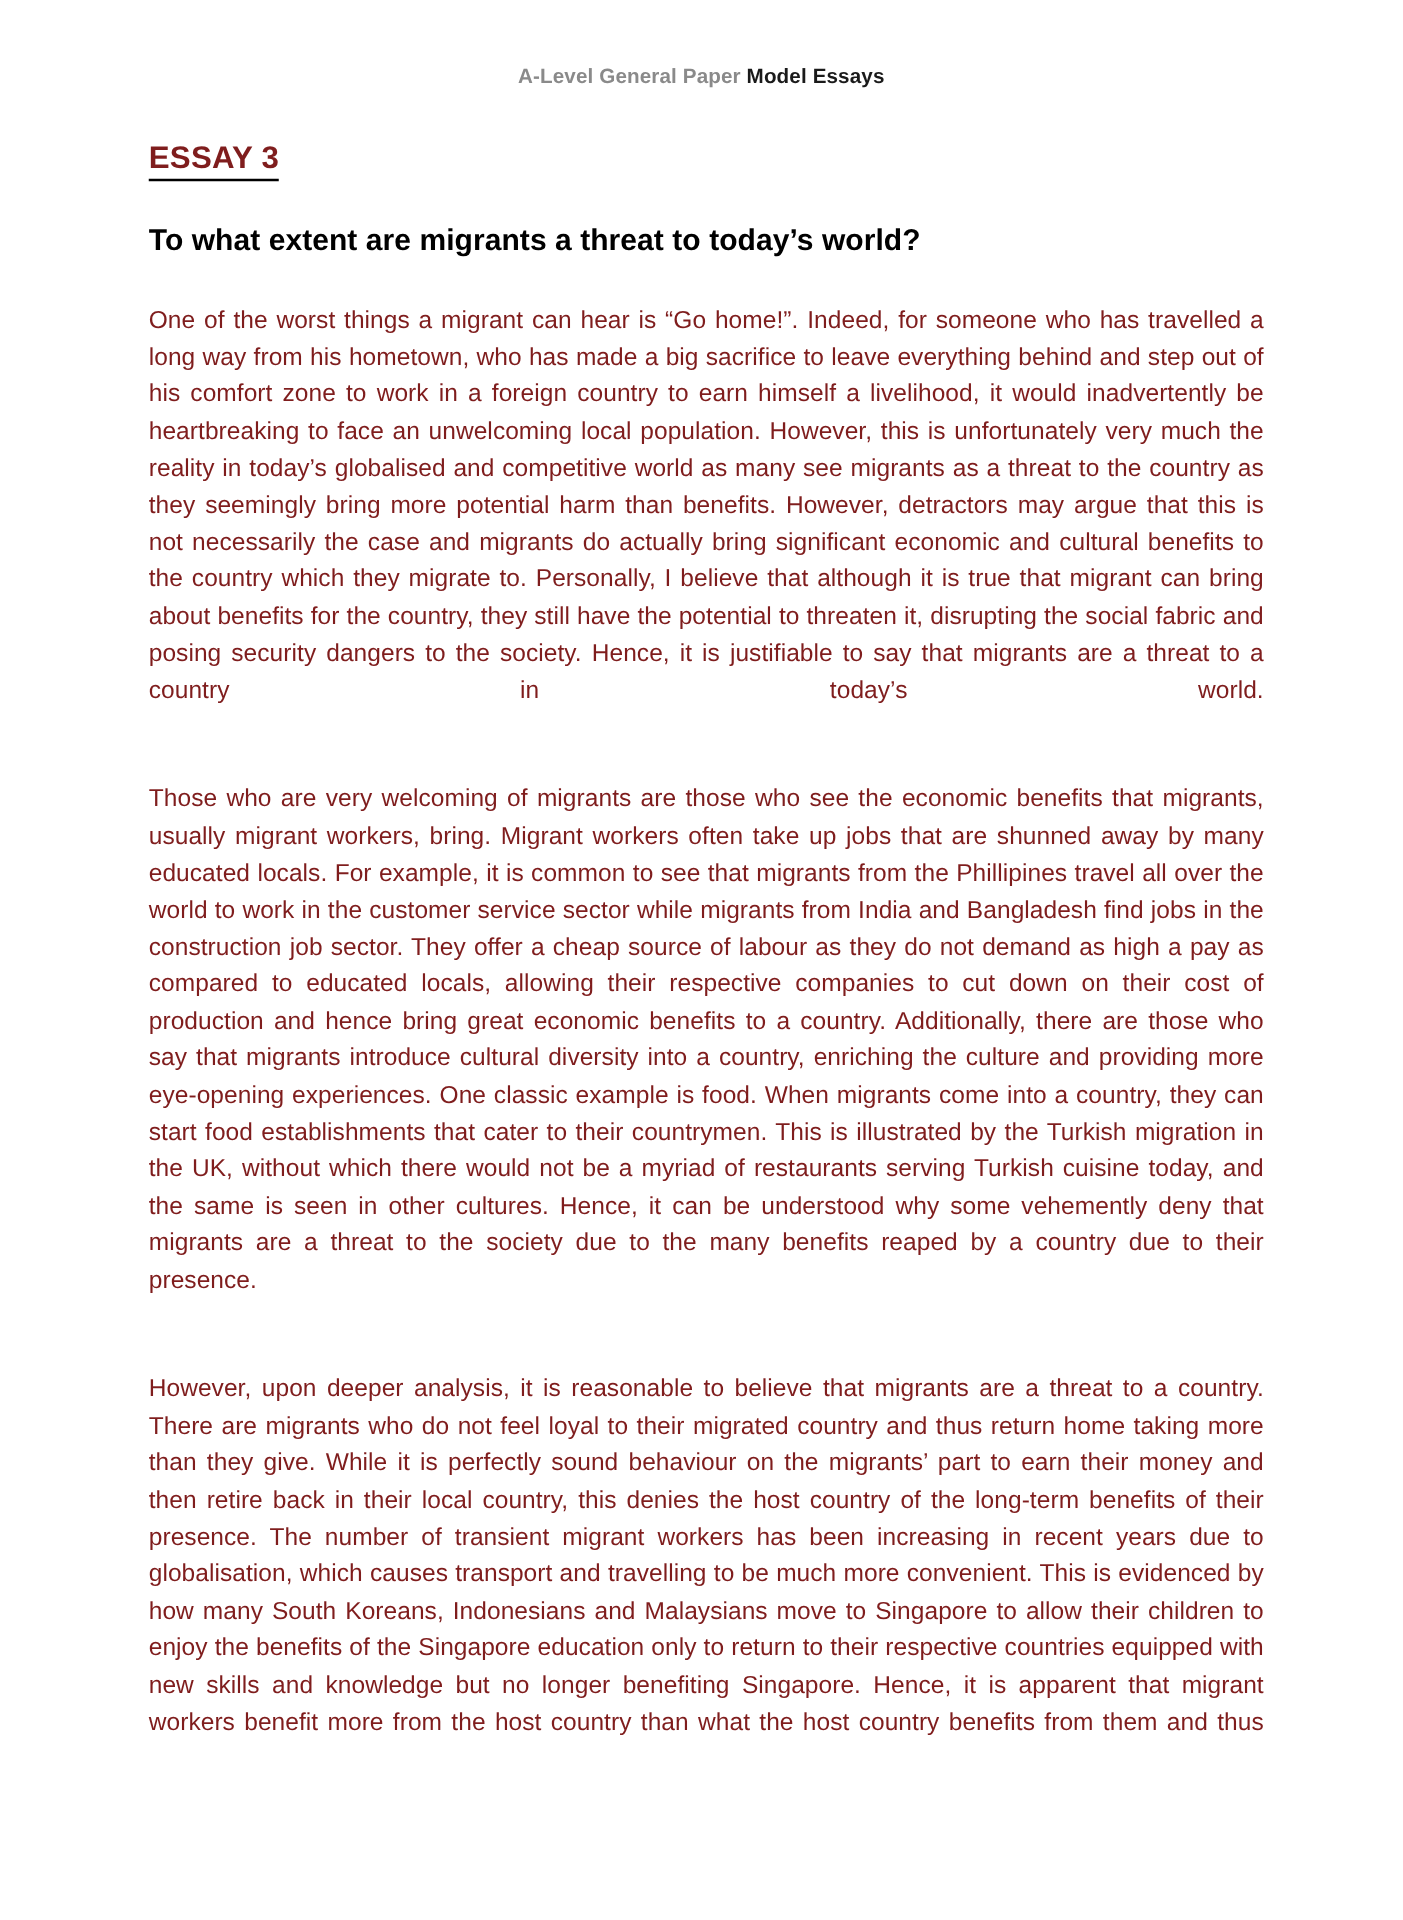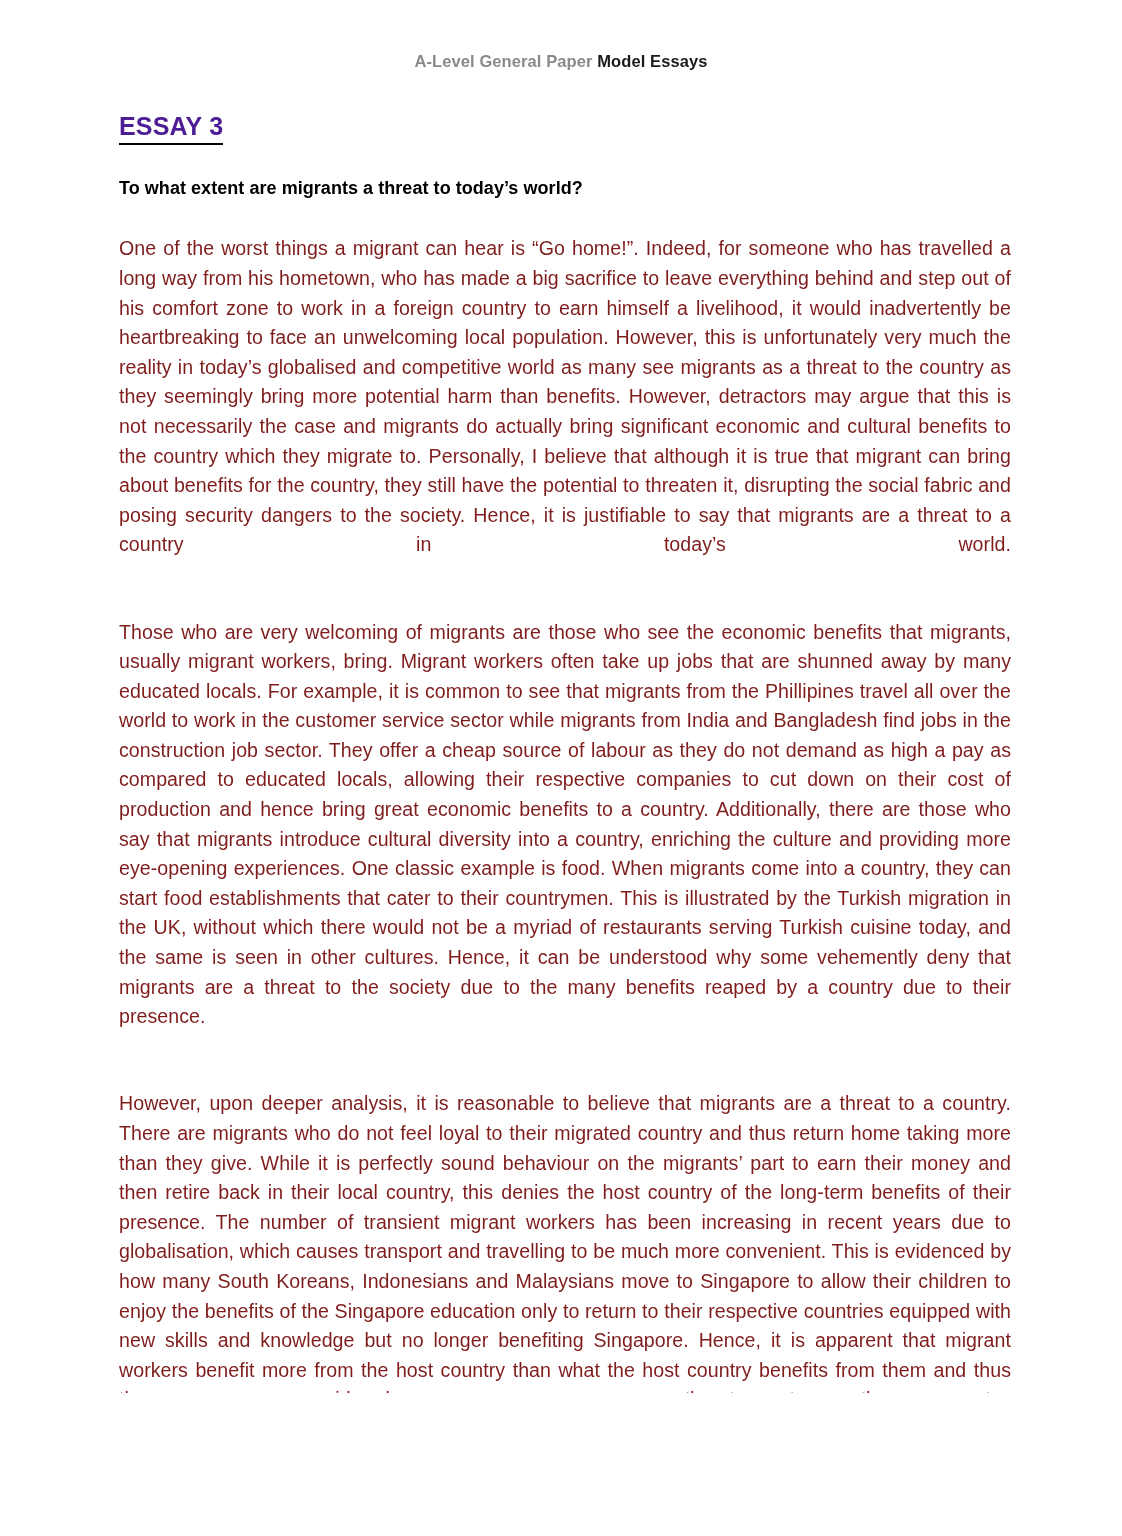--- a/index.html
+++ b/index.html
@@ -37,32 +37,32 @@
   }
   .content {
     position: absolute;
     left: 119px;
     top: 112px;
     width: 892px;
   }
   .essay-number {
     font-size: 25px;
     font-weight: bold;
-    color: #4c1d95;
+    color: #7f1d1d;
     letter-spacing: 0.2px;
     margin: 0 0 0 0;
     display: block;
   }
   .essay-number span.underlined {
     border-bottom: 2.4px solid #000000;
     padding-bottom: 2px;
     display: inline-block;
   }
   .essay-question {
-    font-size: 18px;
+    font-size: 24px;
     font-weight: bold;
     color: #000000;
     margin: 32px 0 12px 0;
     letter-spacing: 0.05px;
     line-height: 1.3;
   }
   .body-copy {
     margin-top: 34px;
   }
   .body-copy p {

